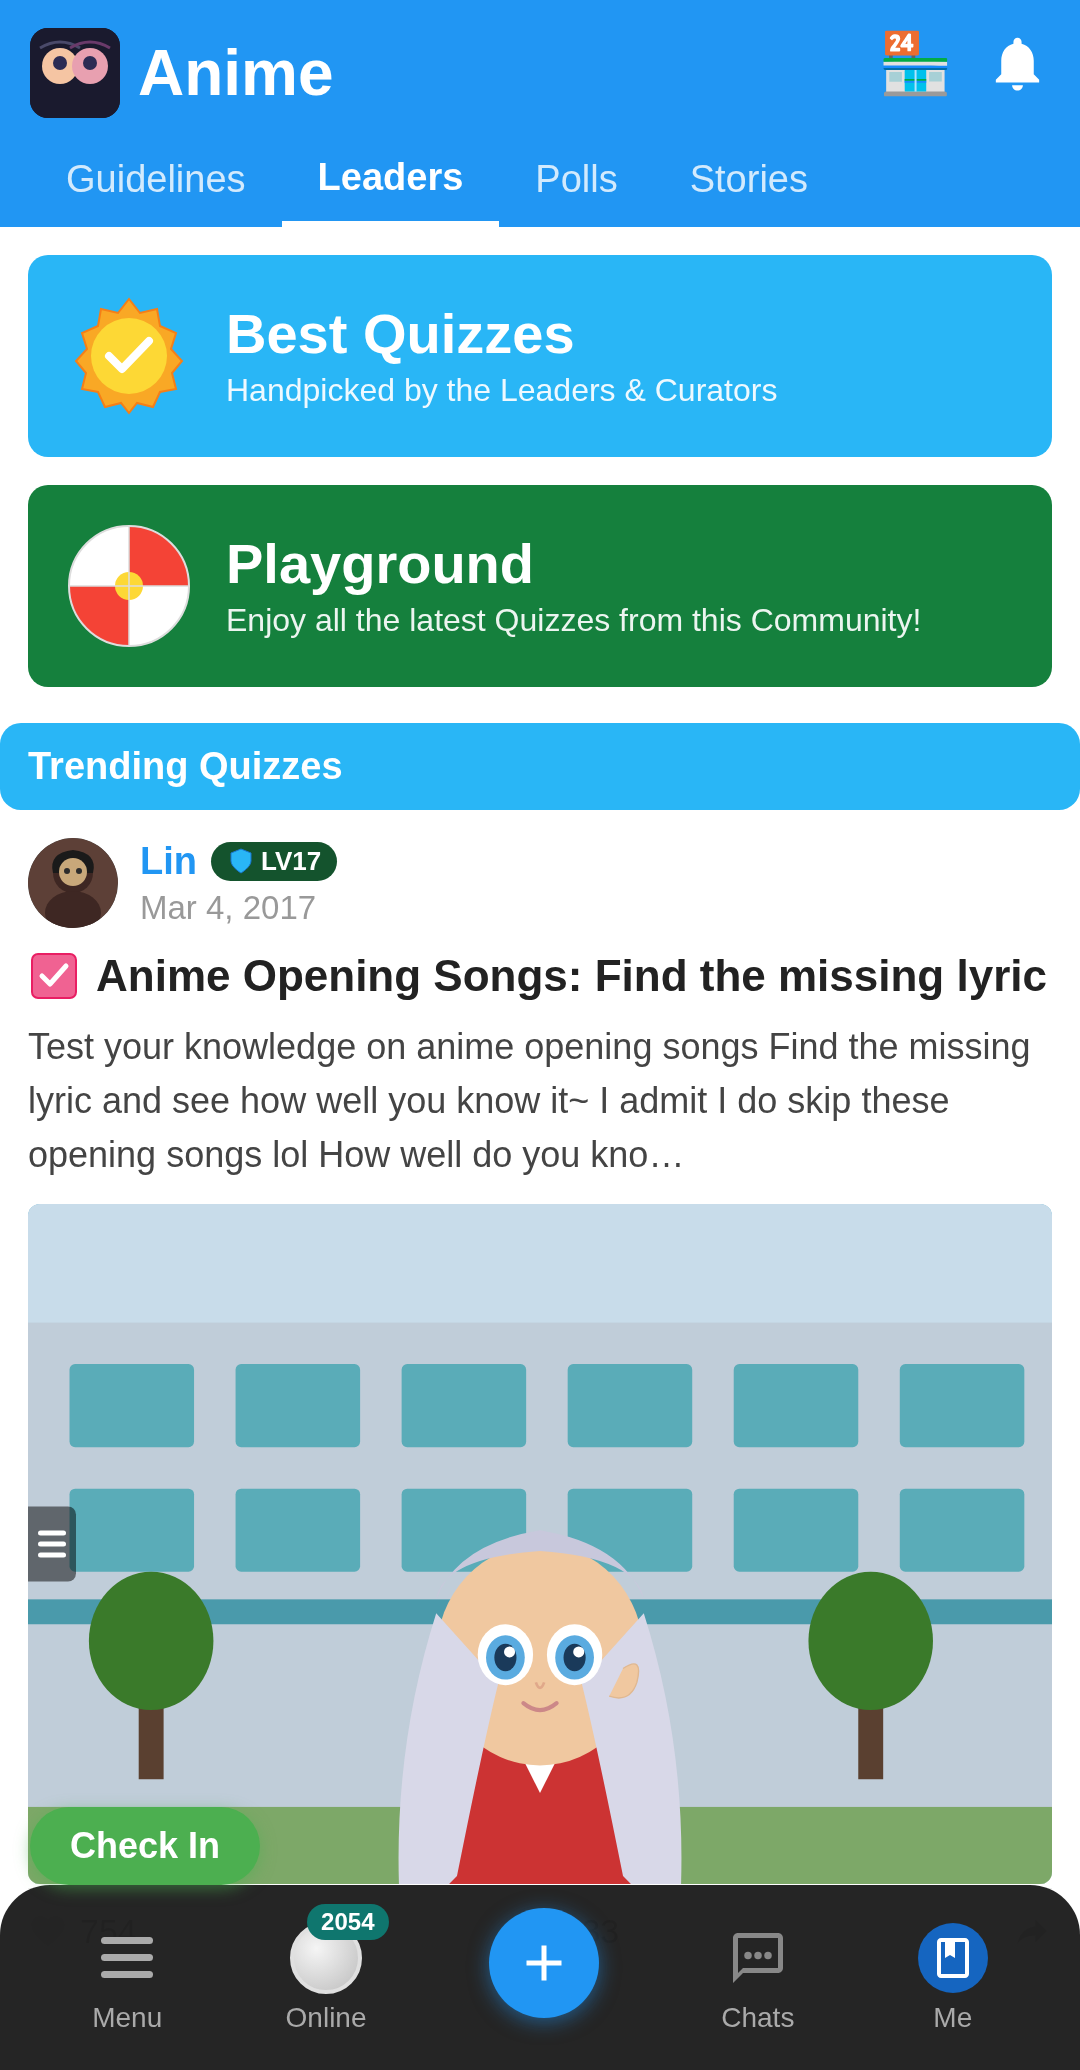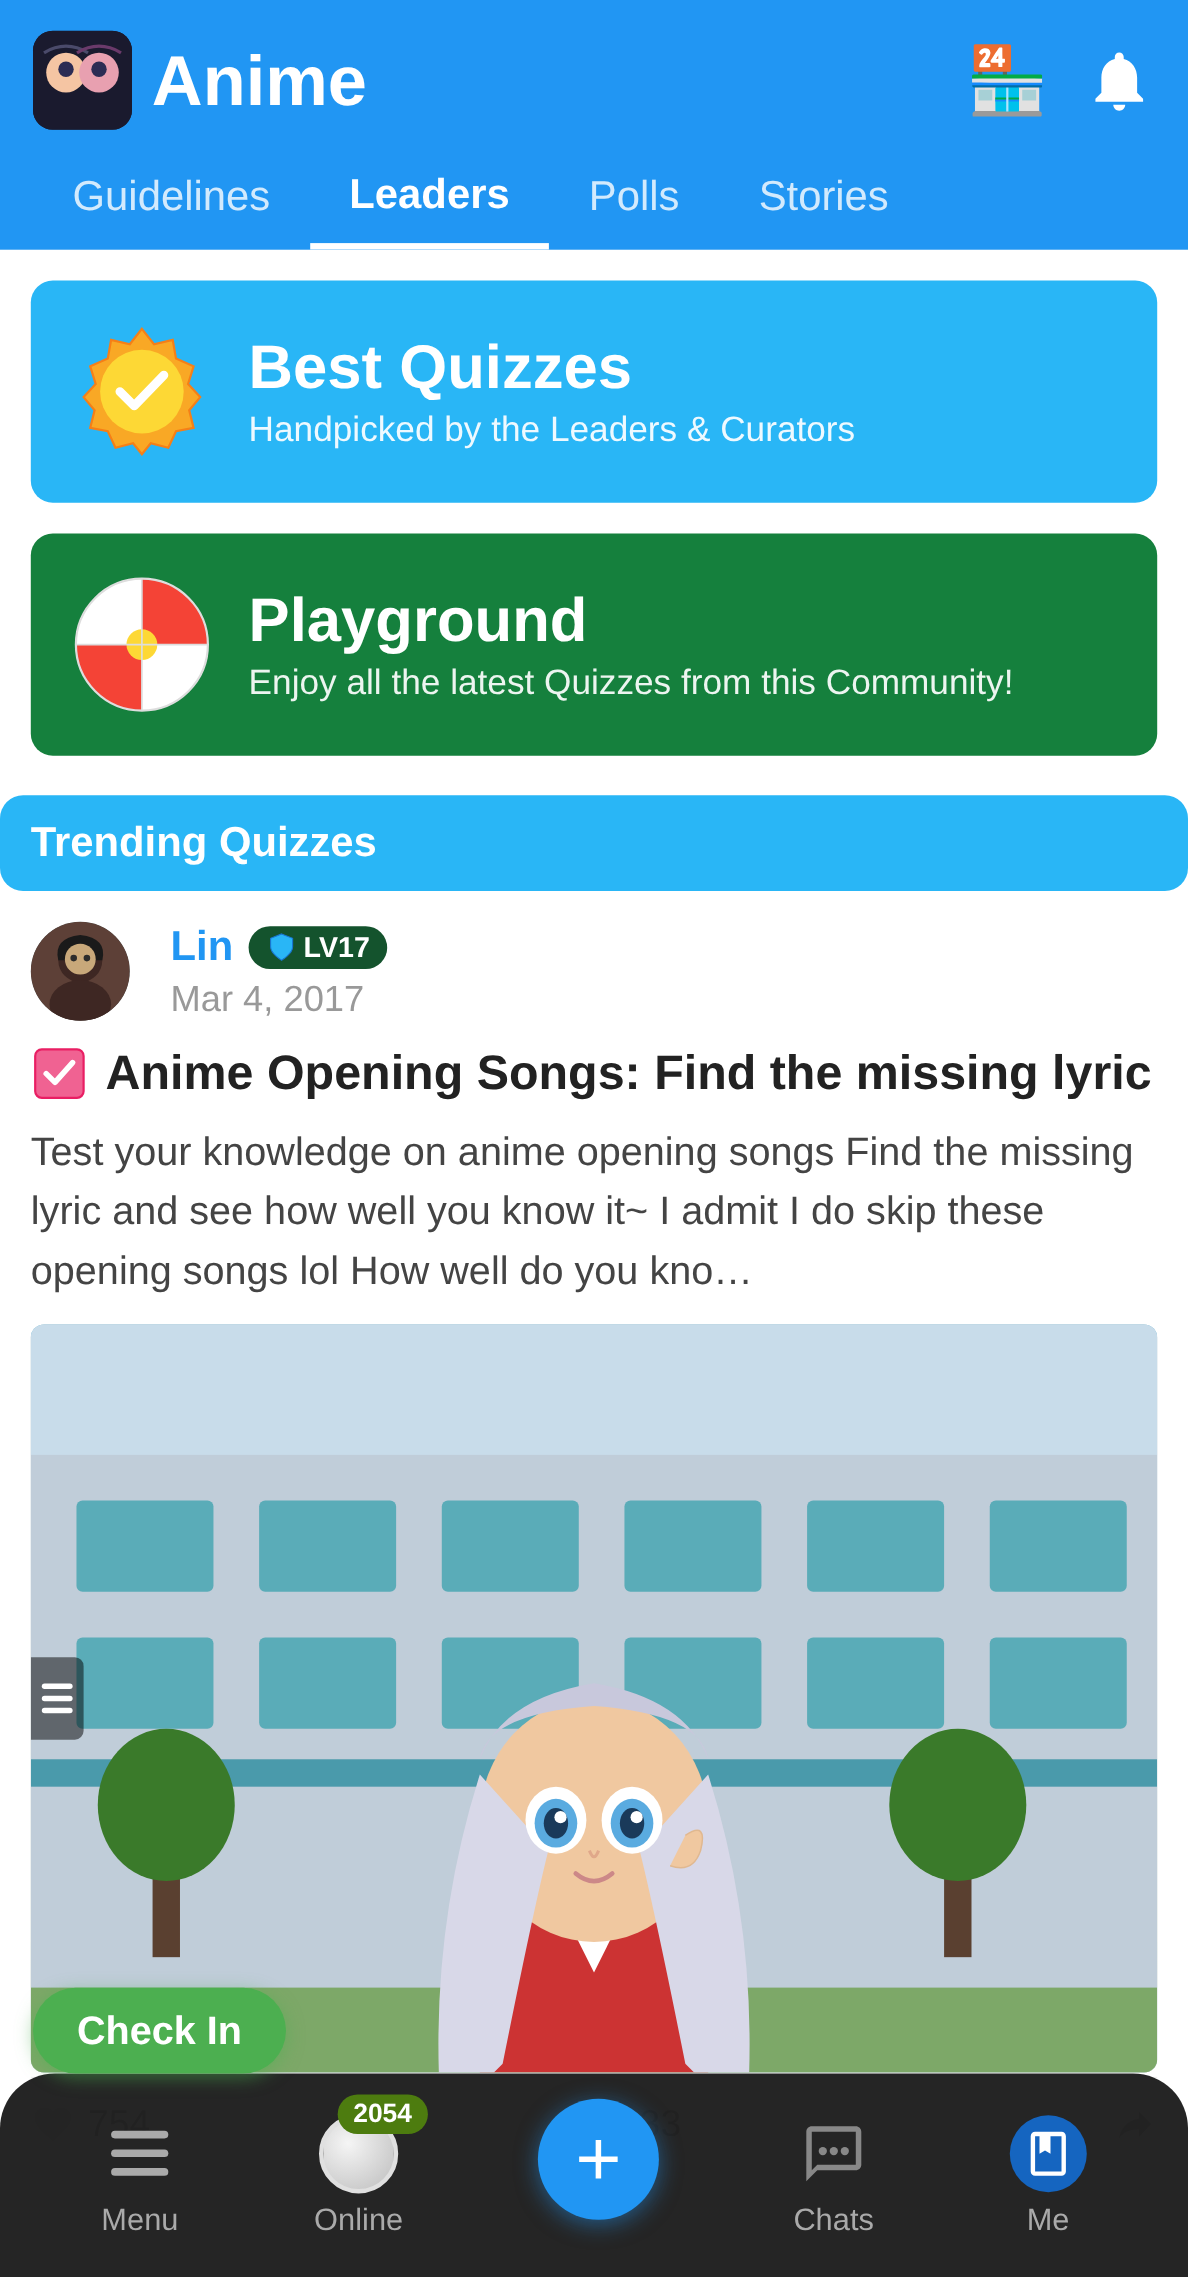--- a/index.html
+++ b/index.html
@@ -13,21 +13,21 @@
     }
 
     
     .header {
       background: #2196F3;
       padding: 28px 30px 0 30px;
       position: relative;
     }
     .header-top {
       display: flex;
-      align-items: center;
+      align-items: flex-start;
       justify-content: space-between;
       margin-bottom: 20px;
     }
     .header-logo {
       display: flex;
       align-items: center;
       gap: 18px;
     }
     .logo-icon {
       width: 90px;
@@ -165,21 +165,21 @@
     .trending-header h3 {
       color: white;
       font-size: 38px;
       font-weight: 700;
     }
 
     
     .post-author {
       display: flex;
       align-items: center;
-      gap: 37px;
+      gap: 22px;
       margin-bottom: 22px;
     }
     .avatar {
       width: 90px;
       height: 90px;
       border-radius: 50%;
       background: #555;
       overflow: hidden;
       flex-shrink: 0;
     }
@@ -340,21 +340,21 @@
     }
 
     
     .online-badge {
       position: relative;
     }
     .online-count-badge {
       position: absolute;
       top: -18px;
       right: -22px;
-      background: #4d7c0f;
+      background: #0f766e;
       color: white;
       font-size: 24px;
       font-weight: 700;
       padding: 4px 14px;
       border-radius: 20px;
       min-width: 60px;
       text-align: center;
     }
     .online-coin {
       width: 72px;

